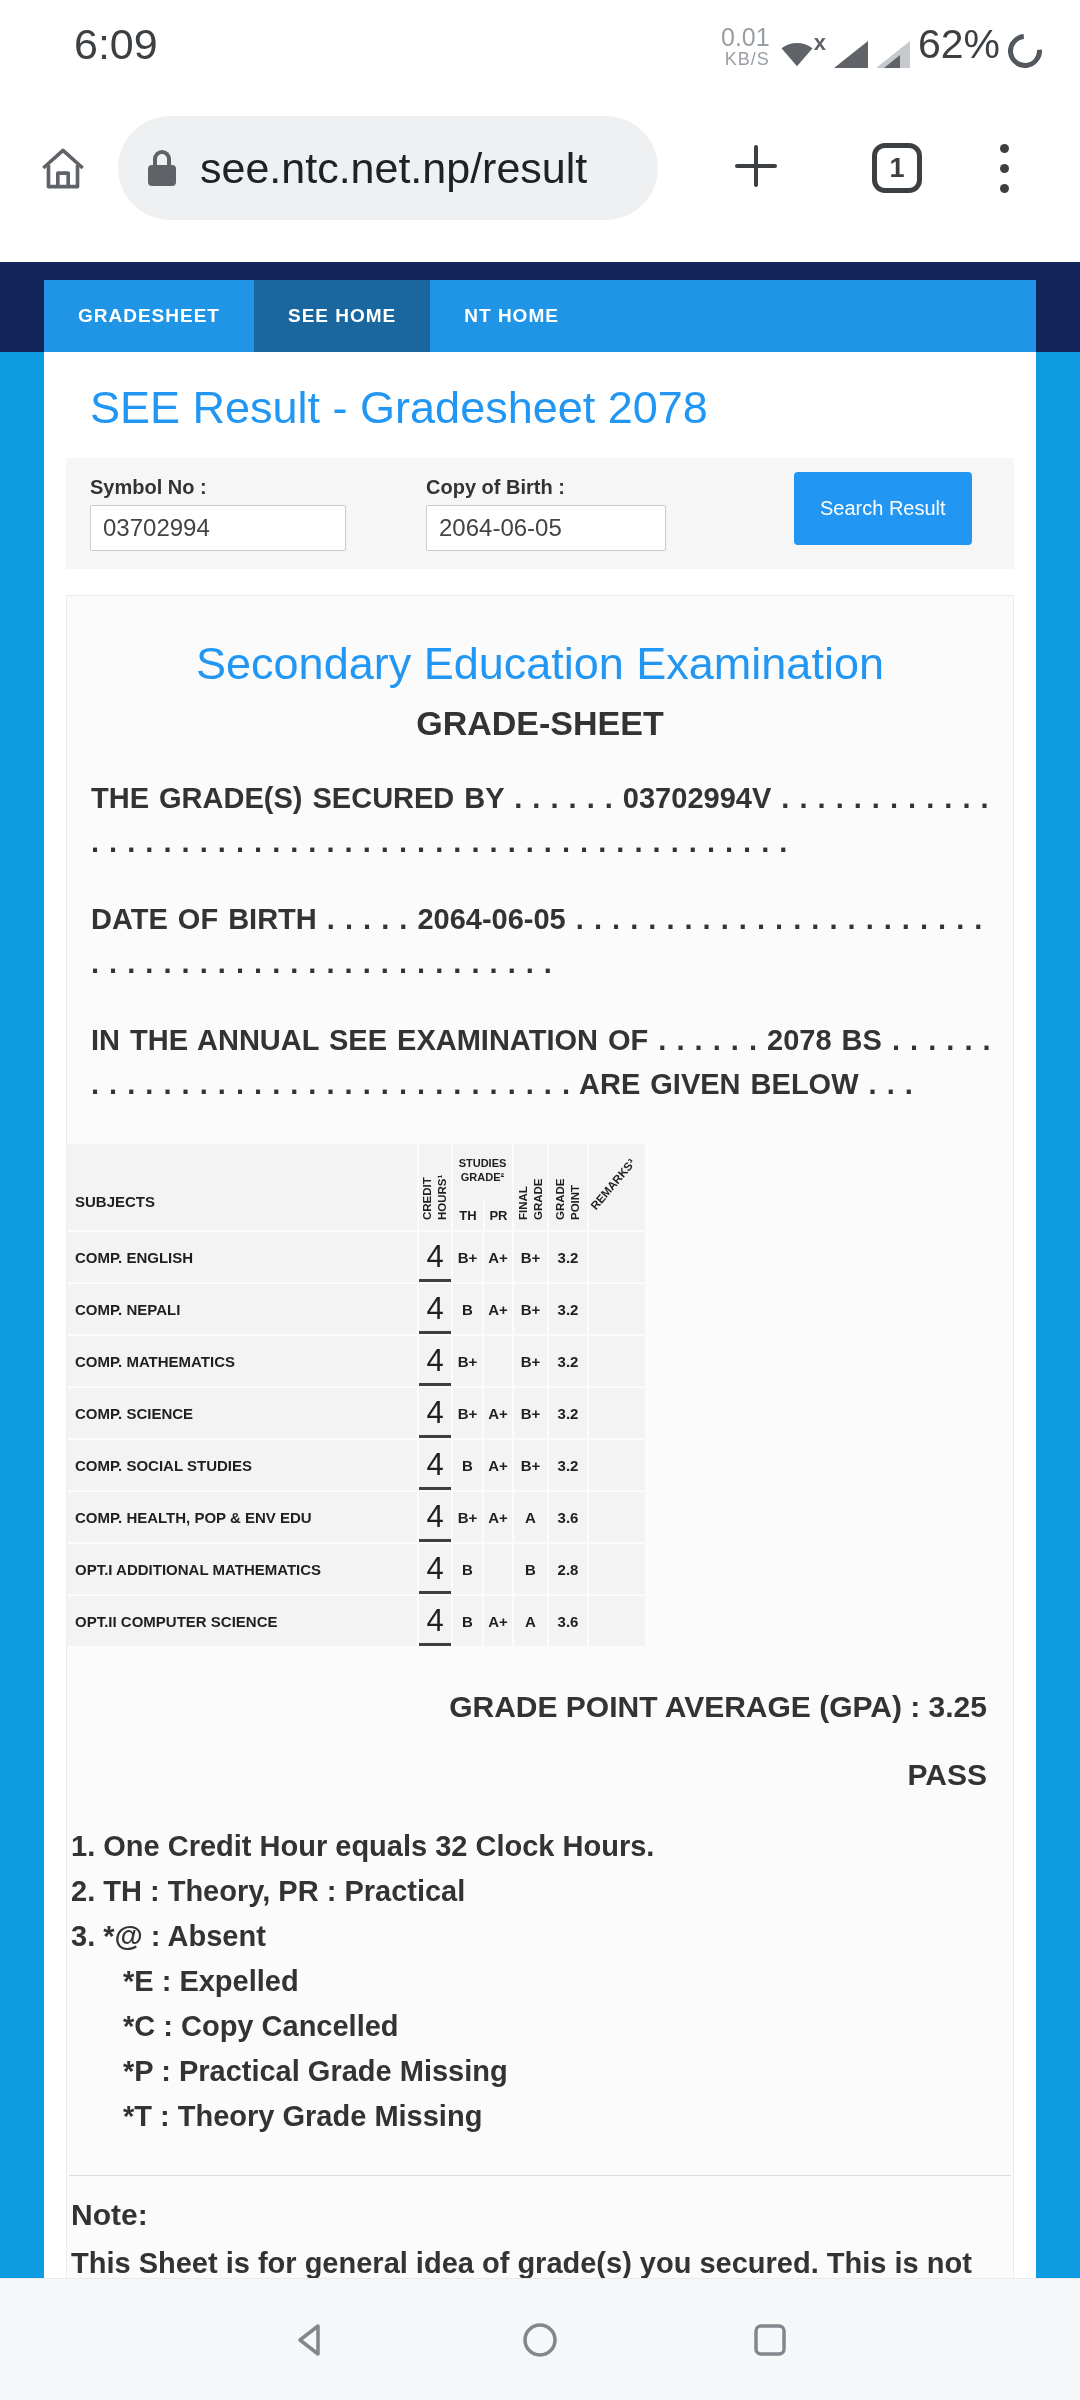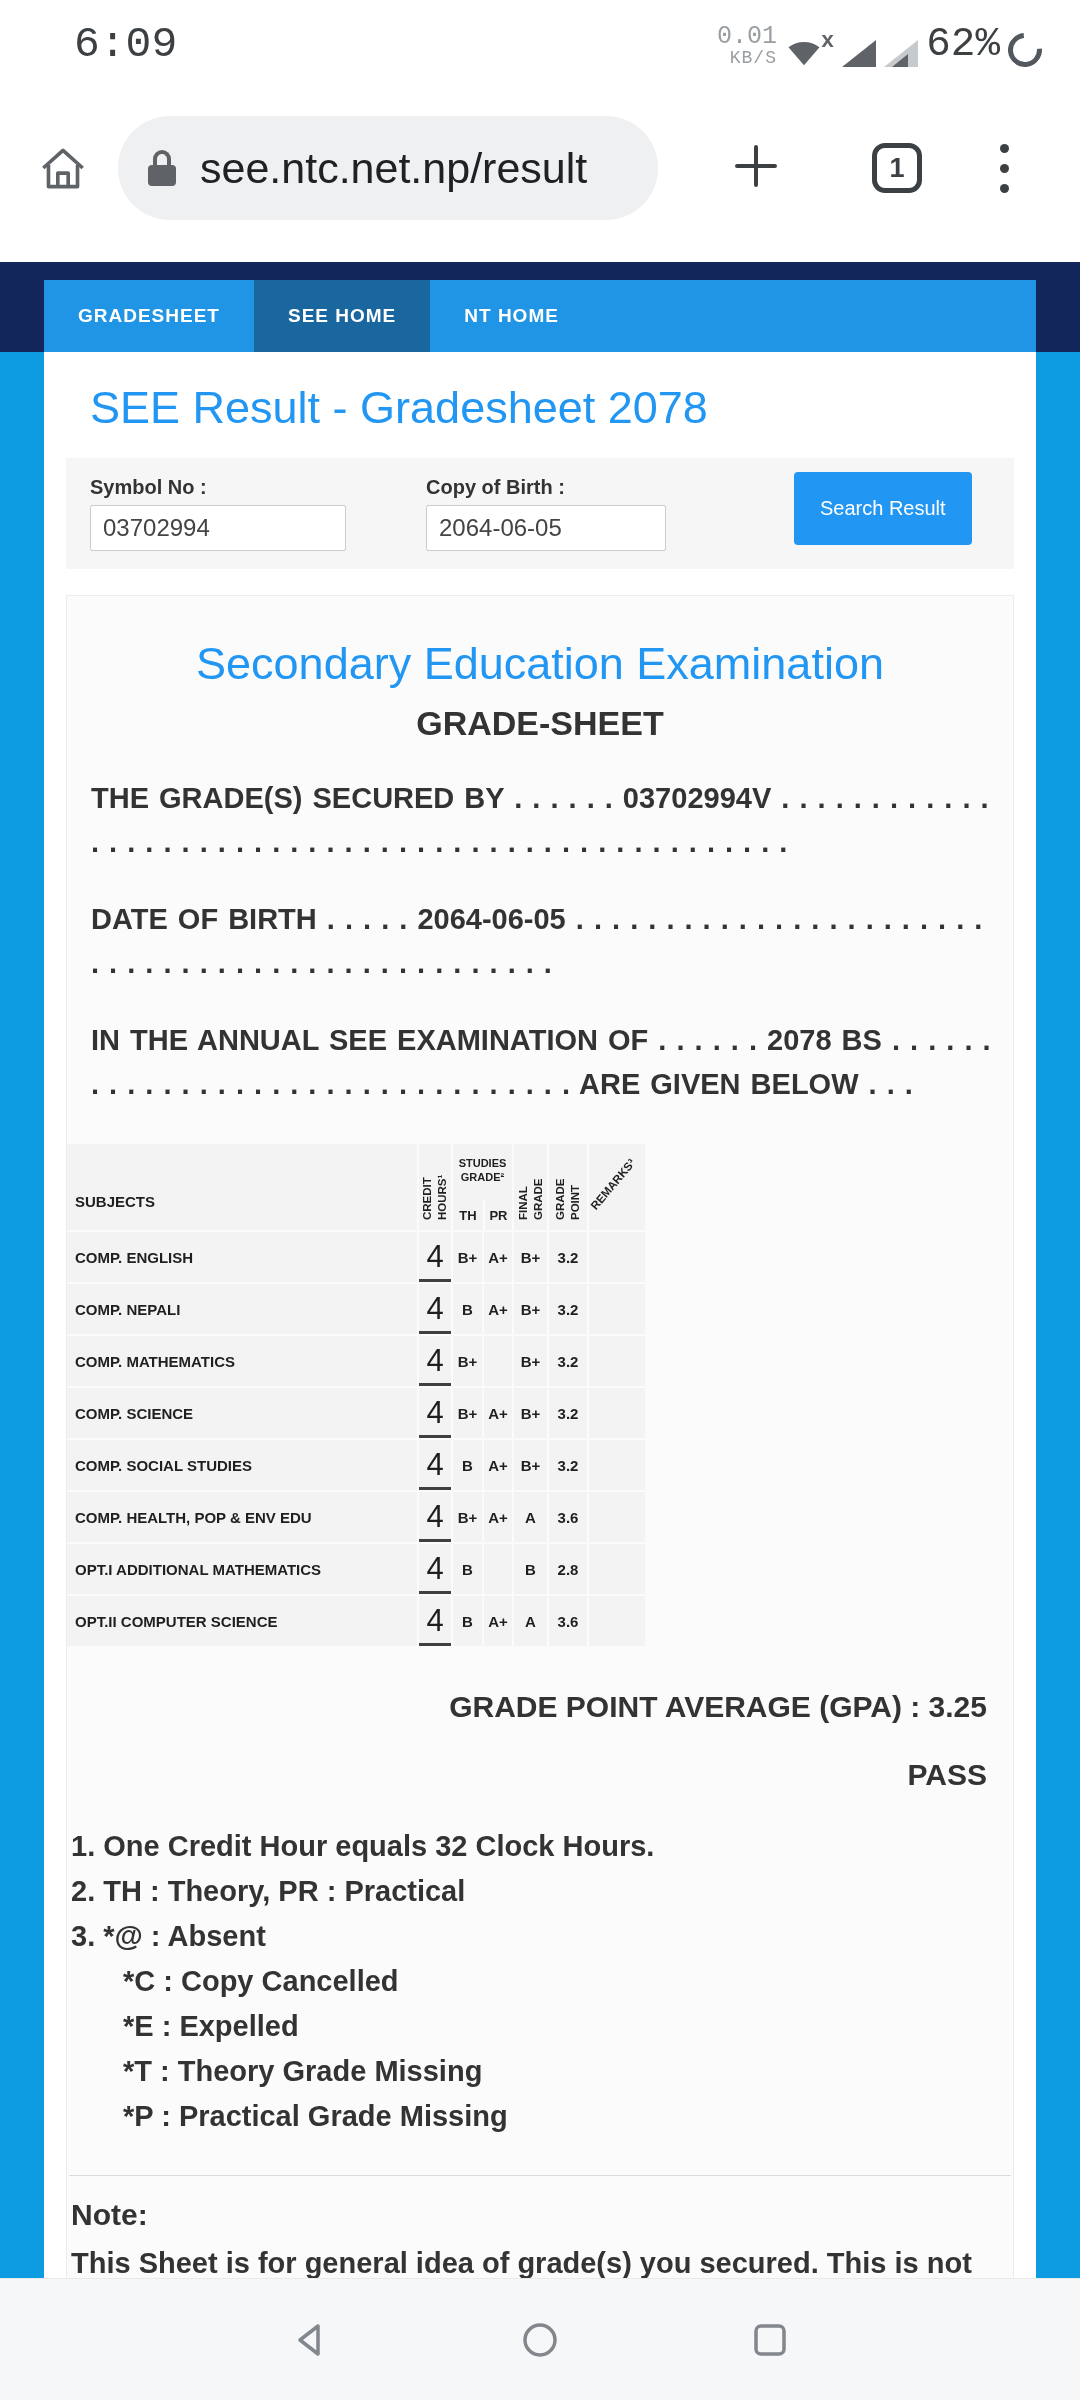--- a/index.html
+++ b/index.html
@@ -1,20 +1,20 @@
 <!DOCTYPE html>
 <html><head>
 <meta charset="utf-8">
 <style>
   * { margin:0; padding:0; box-sizing:border-box; }
   html,body { width:1080px; height:2400px; }
   body { position:relative; overflow:hidden; background:#fff; font-family:"Liberation Sans", sans-serif; }
 
   
-  .status-bar { height:88px; background:#fff; display:flex; align-items:center; padding:0 38px 0 74px;font-family:Liberation Mono, monospace; }
+  .status-bar { height:88px; background:#fff; display:flex; align-items:center; padding:0 38px 0 74px; }
   .sb-time { font-size:43px; color:#3c4043; }
   .sb-right { margin-left:auto; display:flex; align-items:flex-end; gap:8px; }
   .sb-speed { text-align:right; color:#999ea3; line-height:1.0; }
   .sb-speed .v { font-size:25px; }
   .sb-speed .u { font-size:18px; letter-spacing:1px; }
   .wifi-wrap { display:flex; align-items:flex-start; }
   .wifi-x { font-size:22px; color:#5f6368; font-weight:bold; margin-left:-2px; margin-top:-6px; }
   .tri { width:0; height:0; border-left:34px solid transparent; border-bottom:27px solid #5f6368; }
   .tri-wrap { position:relative; width:34px; height:27px; }
   .tri-light { position:absolute; right:0; bottom:0; border-left:34px solid transparent; border-bottom:27px solid #c7cacd; width:0; height:0; }
@@ -287,24 +287,24 @@
         </div>
       </div>
 
       <div class="gpa-line">GRADE POINT AVERAGE (GPA) : 3.25</div>
       <div class="pass-line">PASS</div>
 
       <div class="notes">
         <div class="note-line">1. One Credit Hour equals 32 Clock Hours.</div>
         <div class="note-line">2. TH : Theory, PR : Practical</div>
         <div class="note-line">3. *@ : Absent</div>
+        <div class="note-line indent">*E : Expelled</div>
         <div class="note-line indent">*C : Copy Cancelled</div>
-        <div class="note-line indent">*E : Expelled</div>
+        <div class="note-line indent">*P : Practical Grade Missing</div>
         <div class="note-line indent">*T : Theory Grade Missing</div>
-        <div class="note-line indent">*P : Practical Grade Missing</div>
       </div>
 
       <hr>
       <div class="foot-label">Note:</div>
       <div class="foot-text">This Sheet is for general idea of grade(s) you secured. This is not for official use. If any mistakes appear; record at SEE</div>
     </div>
   </div>
 </div>
 
 <div class="sysnav">

